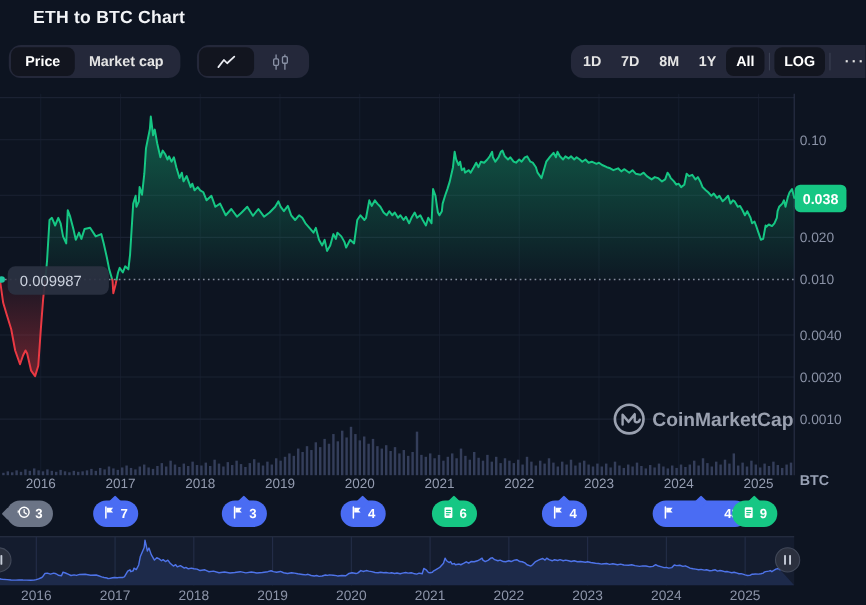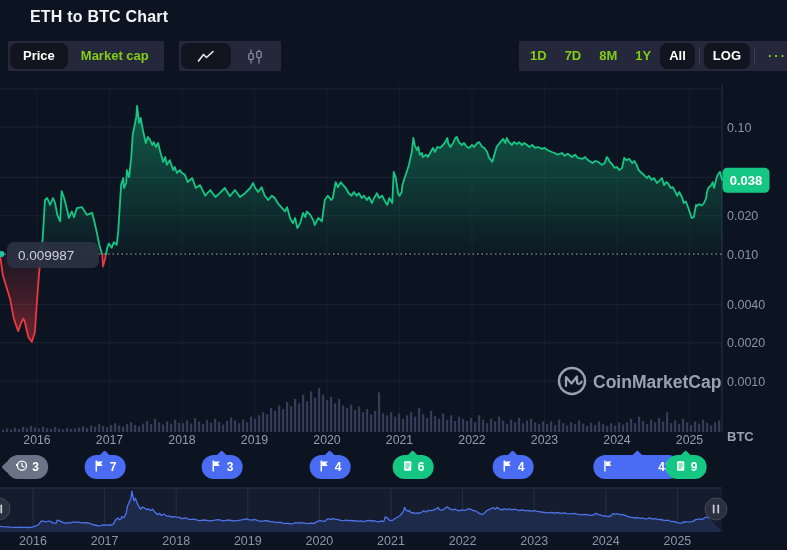--- a/index.html
+++ b/index.html
@@ -1,22 +1,22 @@
 <!DOCTYPE html>
 <html><head>
 <meta charset="utf-8">
 <style>
   html,body{margin:0;padding:0;background:#0d1421;}
   #app{position:relative;width:787px;height:550px;background:#0d1421;overflow:hidden;
        font-family:"Liberation Sans",sans-serif;color:#fff;}
   .title{position:absolute;left:16px;top:8px;font-size:16px;font-weight:bold;color:#f2f4f7;letter-spacing:.2px;margin-left:14px;}
-  .seg{position:absolute;top:41px;height:30px;background:#24283a;border-radius:1px;
+  .seg{position:absolute;top:41px;height:30px;background:#24283a;border-radius:11px;
        display:flex;align-items:center;padding:2px;box-sizing:border-box;}
   .chip{height:26px;line-height:26px;border-radius:7px;padding:0 13px;font-size:13px;font-weight:600;
-        color:#84cc16;cursor:pointer;white-space:nowrap;display:flex;align-items:center;gap:4px;}
+        color:#e5e5e5;cursor:pointer;white-space:nowrap;display:flex;align-items:center;gap:4px;}
   .chip.active{background:#12151f;color:#fff;font-weight:700;}
   .chip.sm{padding:0 9px;}
   .vdiv{width:1px;height:16px;background:#3a4052;margin:0 4px;}
   .icon-chip svg{display:block;}
   .more{letter-spacing:2px;font-weight:700;}
   #badges{position:absolute;left:0;top:452px;width:787px;height:32px;}
   .badge{position:absolute;top:3px;height:24px;border-radius:12px;display:flex;align-items:center;
          gap:4px;padding:0 9px;color:#fff;font-size:12px;font-weight:700;transform:translateX(-50%);cursor:pointer;}
   .badge::before{content:"";position:absolute;width:8px;height:8px;border-radius:1px;
          transform:rotate(45deg);top:-3px;left:calc(50% - 4px);z-index:0;}

